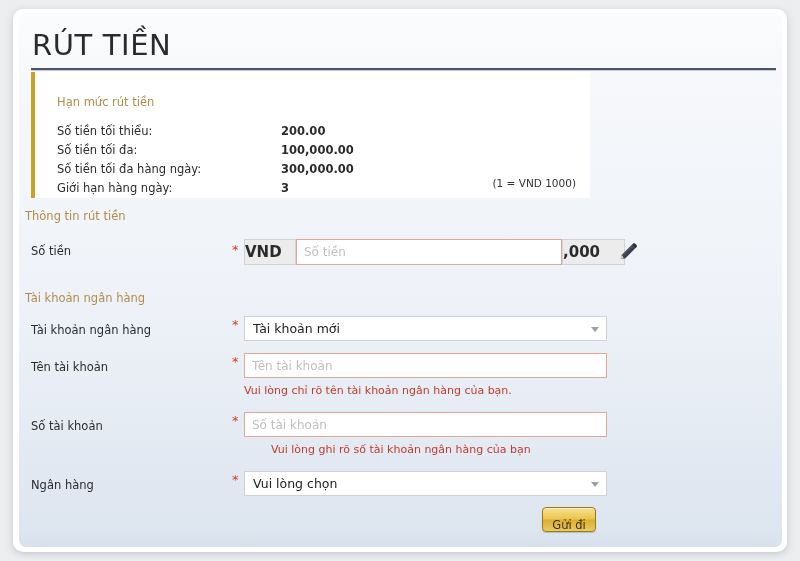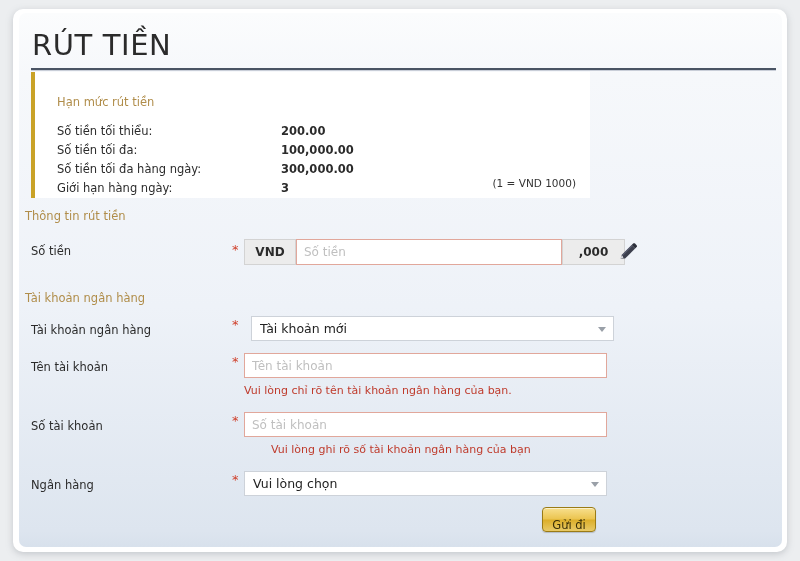--- a/index.html
+++ b/index.html
@@ -151,24 +151,23 @@
     height: 26px;
   }
   .addon {
     position: absolute;
     top: 0;
     height: 26px;
     line-height: 25px;
     box-sizing: border-box;
     background: #ececec;
     border: 1px solid #d3d3d3;
-    font-size: 12px;
+    font-size: 15px;
     font-weight: bold;
     color: #2b2b2b;
-    text-align: center;
   }
   .addon-left { left: 0; width: 52px; }
   .addon-right { left: 318px; width: 63px; }
   .amount-input {
     left: 52px;
     top: 0;
     width: 266px;
     height: 26px;
   }
   .pencil {
@@ -294,21 +293,21 @@
       <path d="M4 19.2 L5.1 15.3 L6.0 16.2 L7.0 18.2 Z" fill="#d8d8dd"></path>
       <path d="M5.1 15.3 L16.0 4.4 L17.0 5.4 L6.1 16.3 Z" fill="#5a5e70"></path>
     </svg>
   </span>
 
 
   <div class="section-head" style="top:278px;">Tài khoản ngân hàng</div>
 
   <div class="field-label" style="top:310px;">Tài khoản ngân hàng</div>
   <div class="req-star" style="left:213px; top:307px;">*</div>
-  <div class="sel-wrap" style="left:232px; top:303px; width:363px; height:25px;">
+  <div class="sel-wrap" style="left:225px; top:303px; width:363px; height:25px;">
     <select class="sel">
       <option>Tài khoản mới</option>
     </select>
     <span class="sel-arrow"></span>
   </div>
 
   <div class="field-label" style="top:347px;">Tên tài khoản</div>
   <div class="req-star" style="left:213px; top:344px;">*</div>
   <input class="inp" type="text" style="left: 225px; top: 340px; width: 363px; height: 25px;" placeholder="Tên tài khoản">
   <div class="err" style="top:371px;">Vui lòng chỉ rõ tên tài khoản ngân hàng của bạn.</div>

